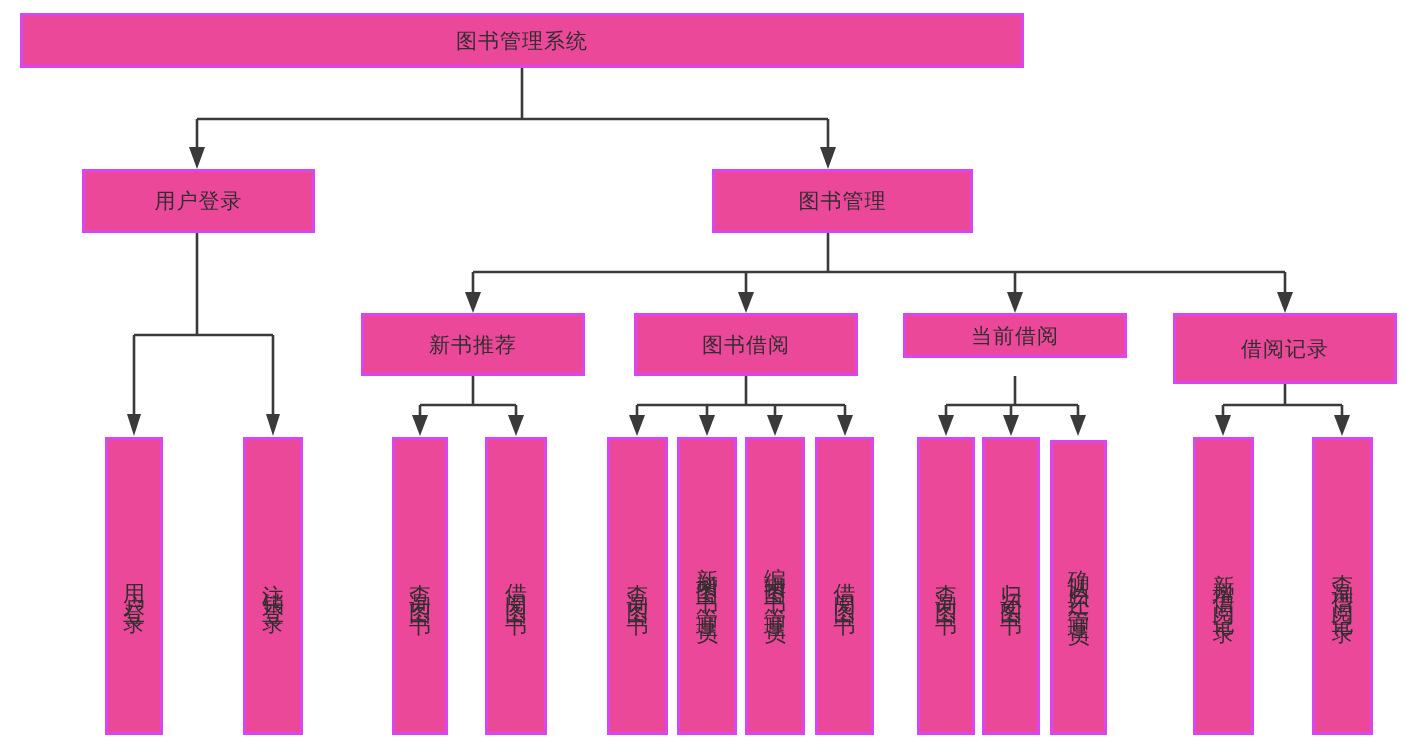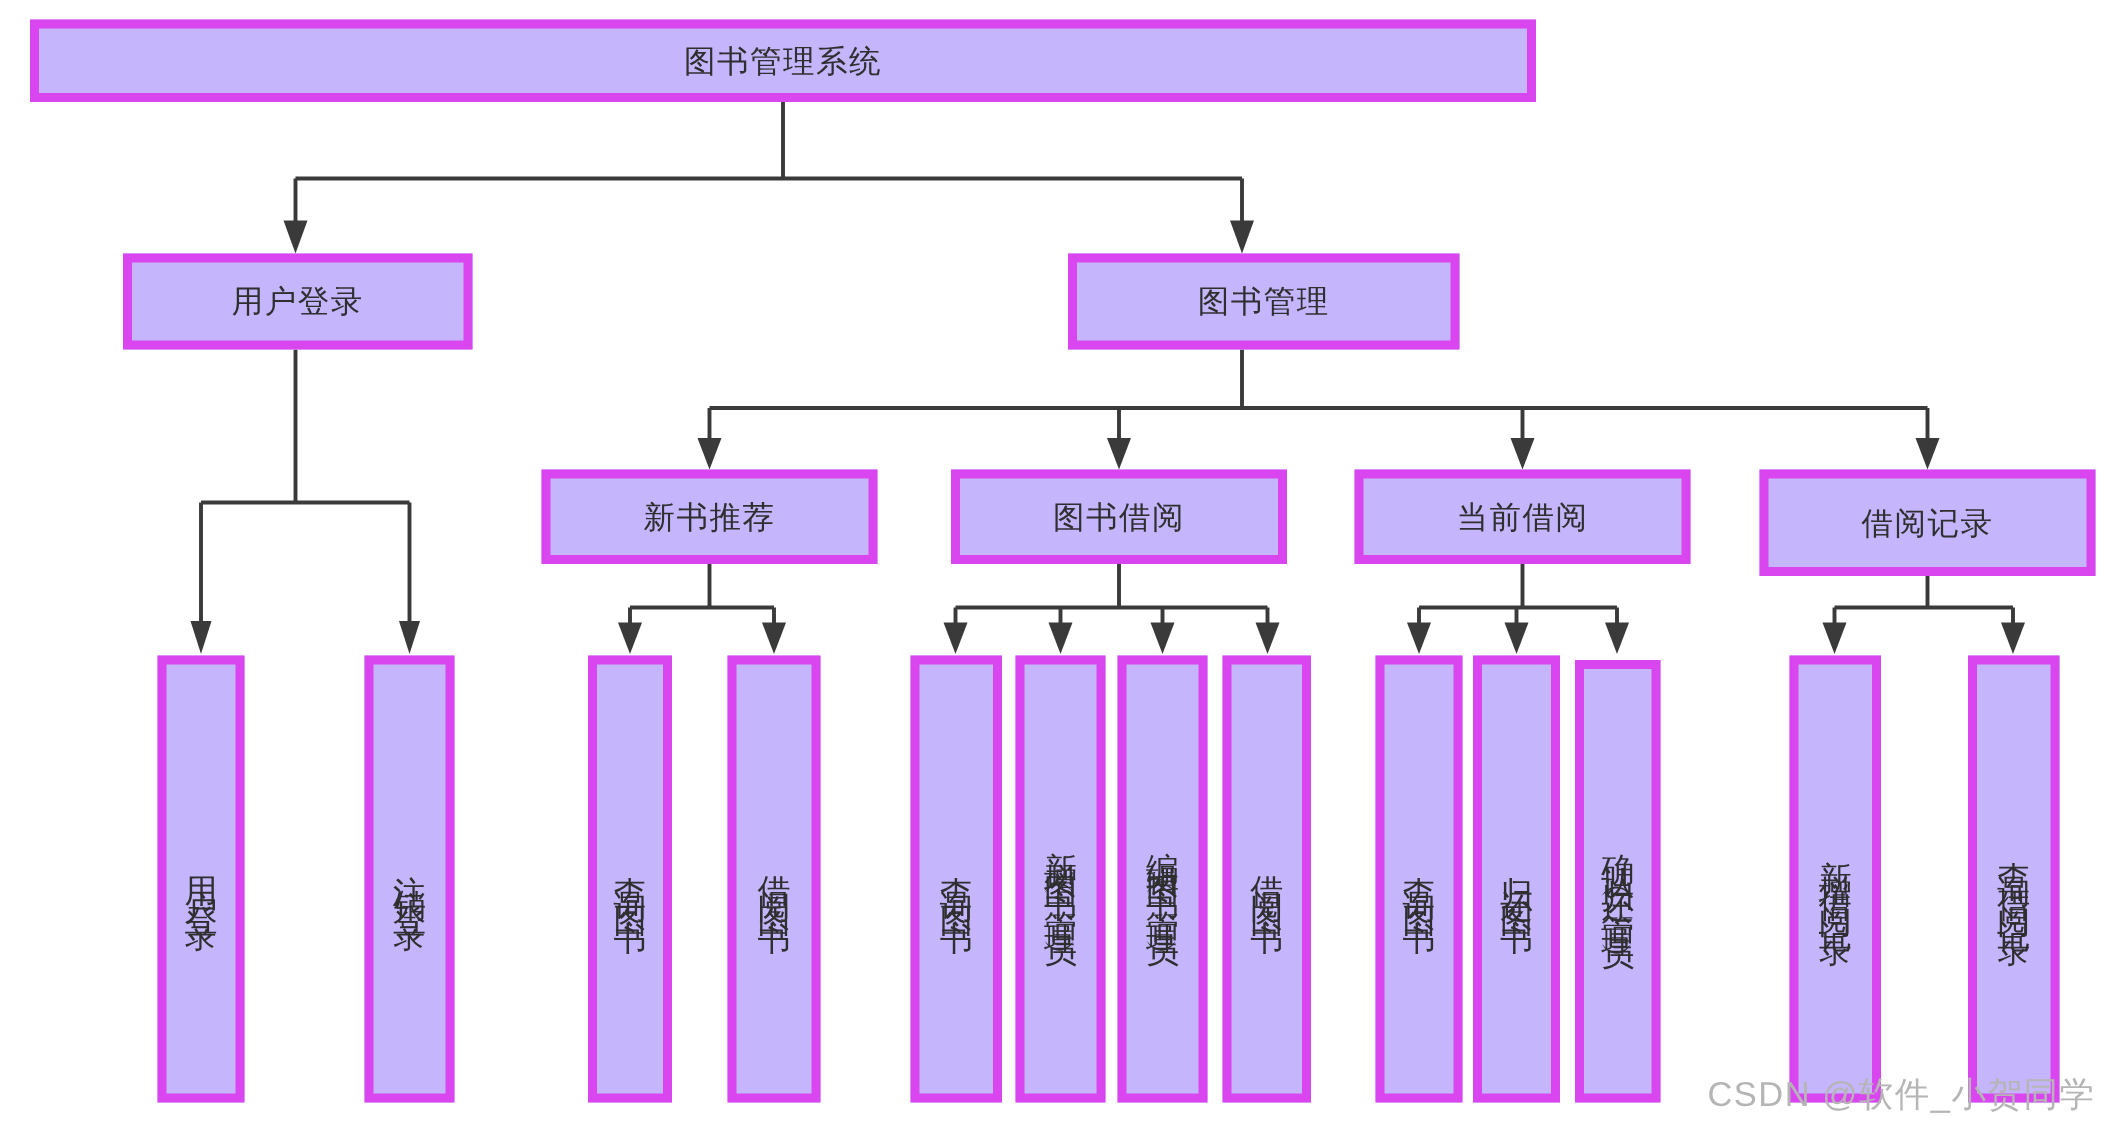--- a/index.html
+++ b/index.html
@@ -7,22 +7,22 @@
     position:relative;
     width:1405px;height:747px;
     background:#ffffff;
     font-family:"Liberation Sans", sans-serif;
     overflow:hidden;
   }
   #wires{position:absolute;left:0;top:0;z-index:1;}
   .box{
     position:absolute;
     box-sizing:border-box;
-    border:6px solid #d946ef;
-    background:#c4b5fd;
+    border:3px solid #d946ef;
+    background:#ec4899;
     display:flex;align-items:center;justify-content:center;
     z-index:2;
     color:#2f2f2f;
   }
   .hlabel{font-size:21px;letter-spacing:1px;white-space:nowrap;}
   .v{
     writing-mode:vertical-rl;
     text-orientation:mixed;
     font-size:22px;
     letter-spacing:10px;
@@ -95,21 +95,21 @@
   <div class="box" style="left:712px;top:169px;width:261px;height:64px">
     <span class="hlabel">图书管理</span>
   </div>
 
   <div class="box" style="left:361px;top:313px;width:224px;height:63px">
     <span class="hlabel">新书推荐</span>
   </div>
   <div class="box" style="left:634px;top:313px;width:224px;height:63px">
     <span class="hlabel">图书借阅</span>
   </div>
-  <div class="box" style="left:903px;top:313px;width:224px;height:63px">
+  <div class="box" style="left:903px;top:313px;width:224px;height:45px">
     <span class="hlabel">当前借阅</span>
   </div>
   <div class="box" style="left:1173px;top:313px;width:224px;height:71px">
     <span class="hlabel">借阅记录</span>
   </div>
 
   <div class="box" style="left:105px;top:437px;width:58px;height:298px">
     <span class="v">用户登录</span>
   </div>
   <div class="box" style="left:243px;top:437px;width:60px;height:298px">
@@ -146,15 +146,14 @@
     <span class="v tight">确认归还（管理员）</span>
   </div>
 
   <div class="box" style="left:1193px;top:437px;width:61px;height:298px">
     <span class="v">新增借阅记录</span>
   </div>
   <div class="box" style="left:1312px;top:437px;width:61px;height:298px">
     <span class="v">查询借阅记录</span>
   </div>
 
-  <div id="watermark">CSDN @软件_小贺同学</div>
 
 </div>
 
 </body></html>

